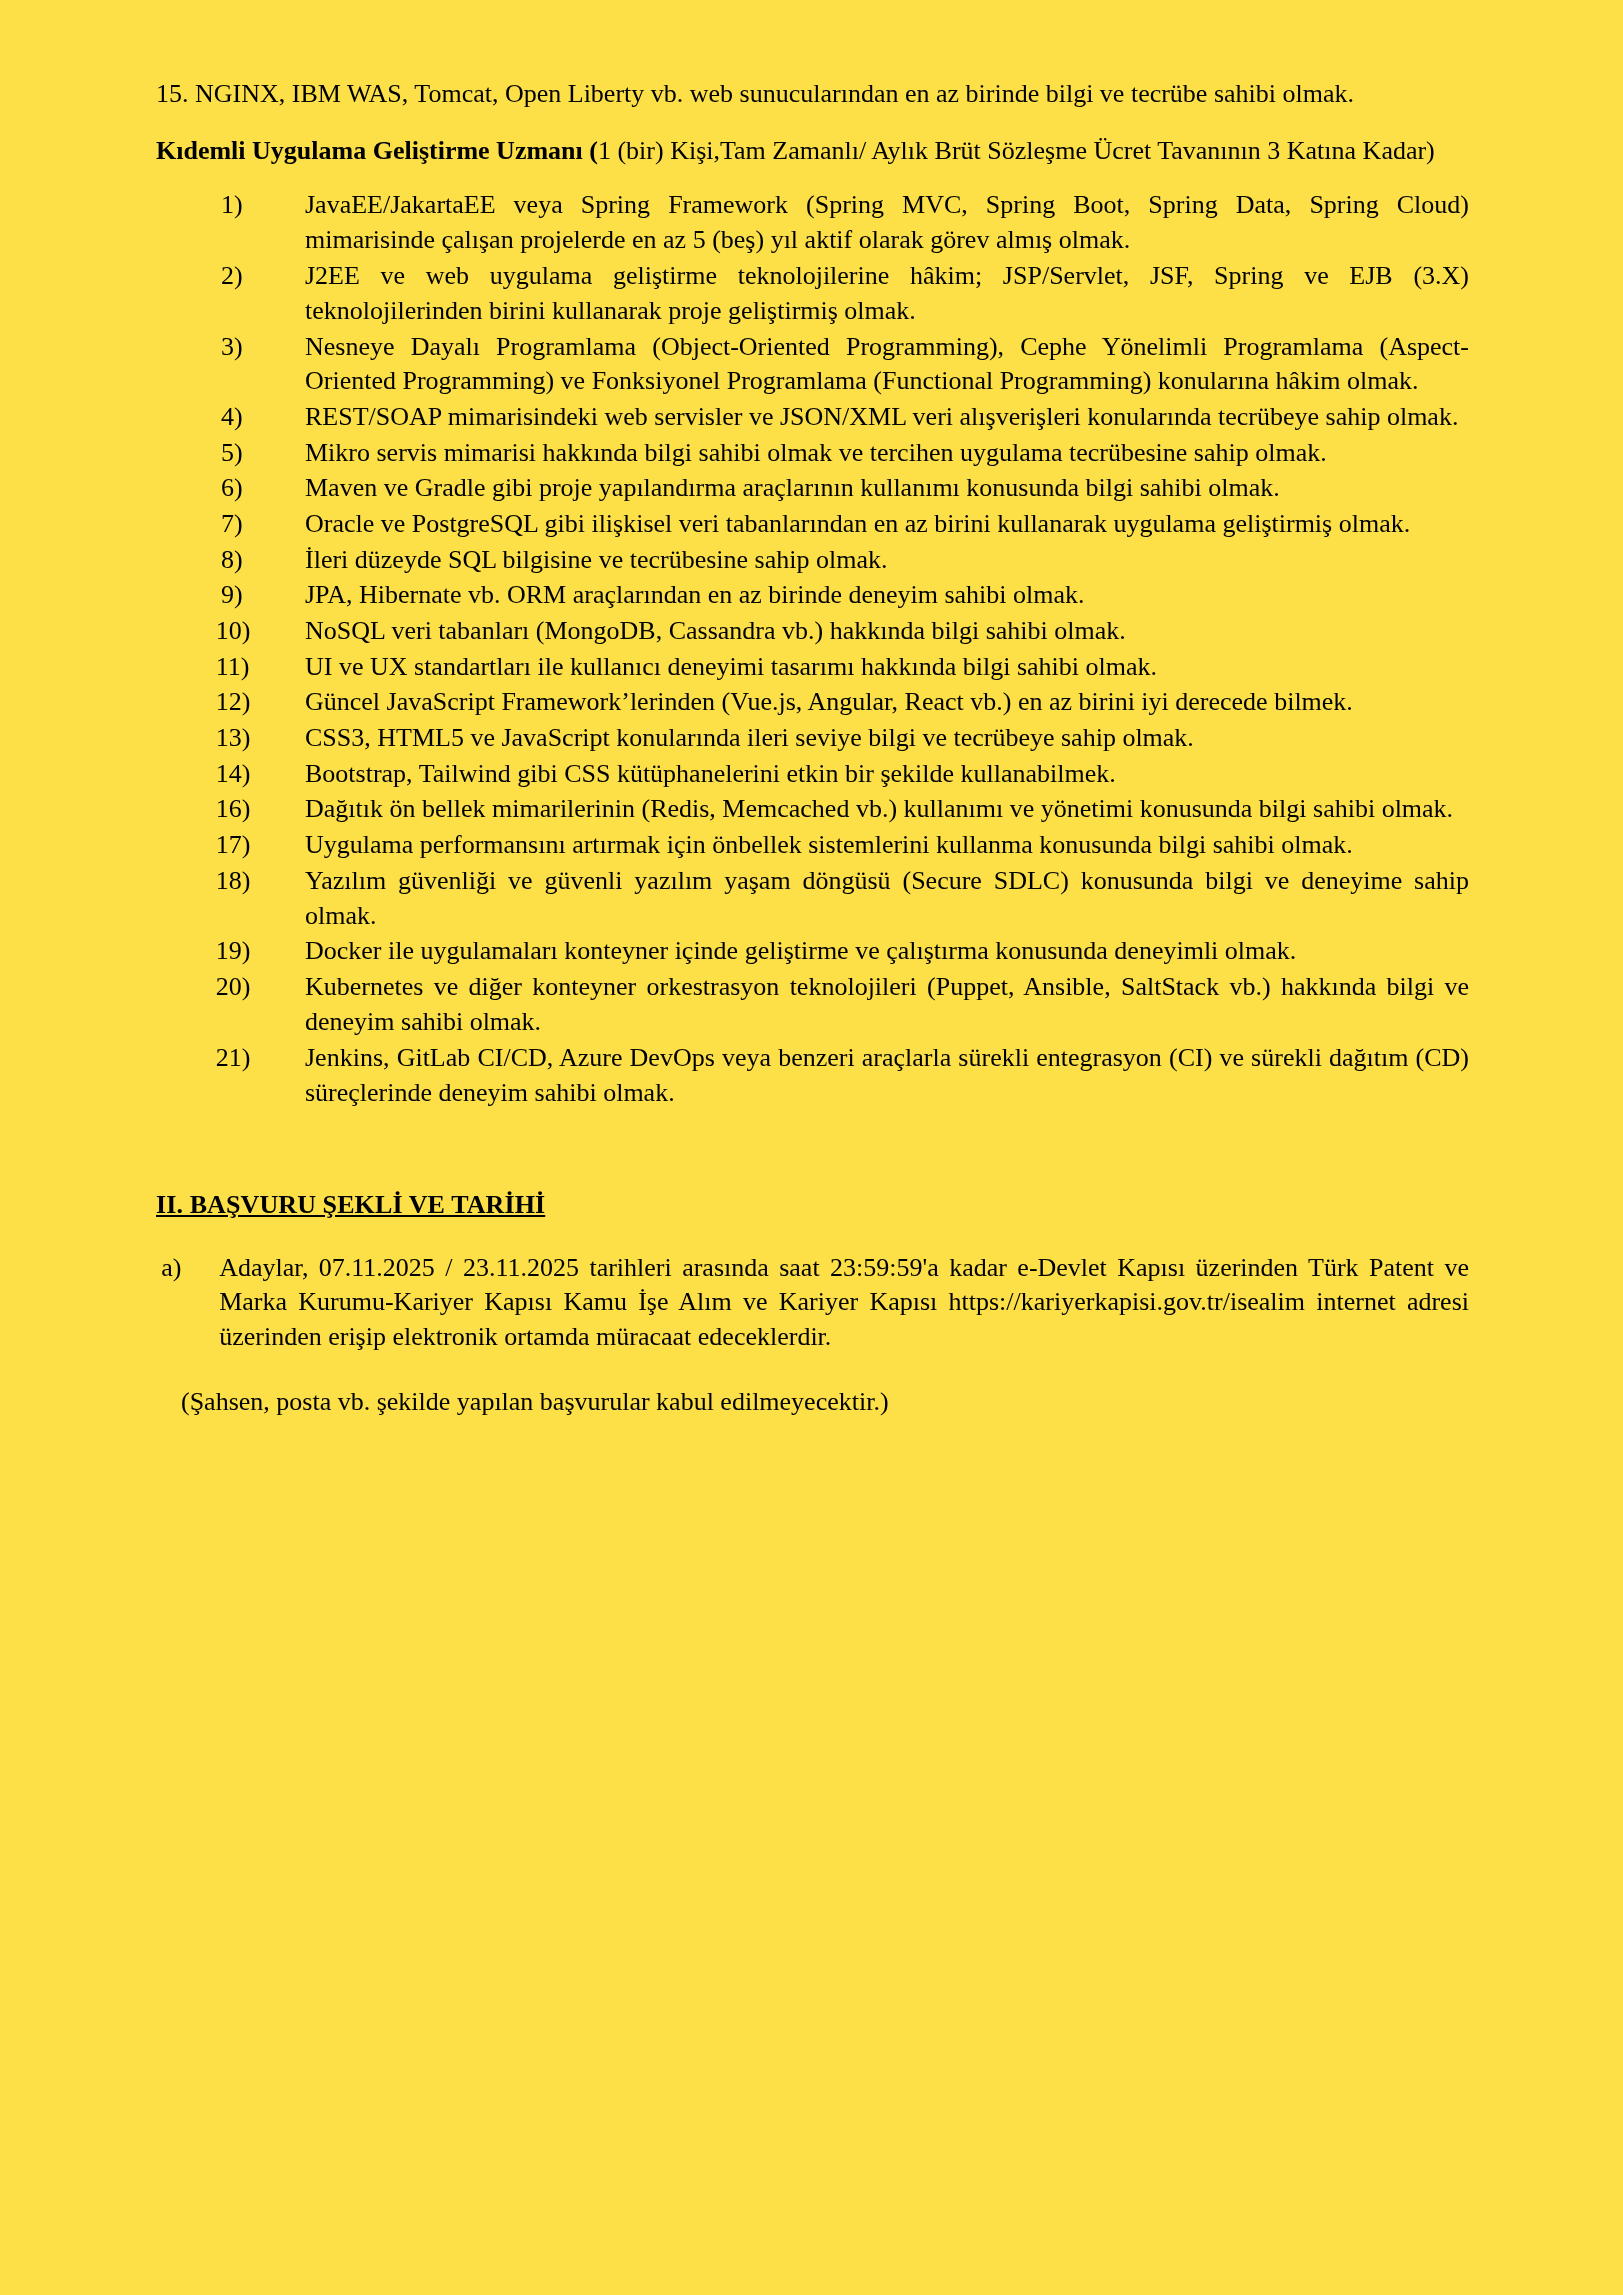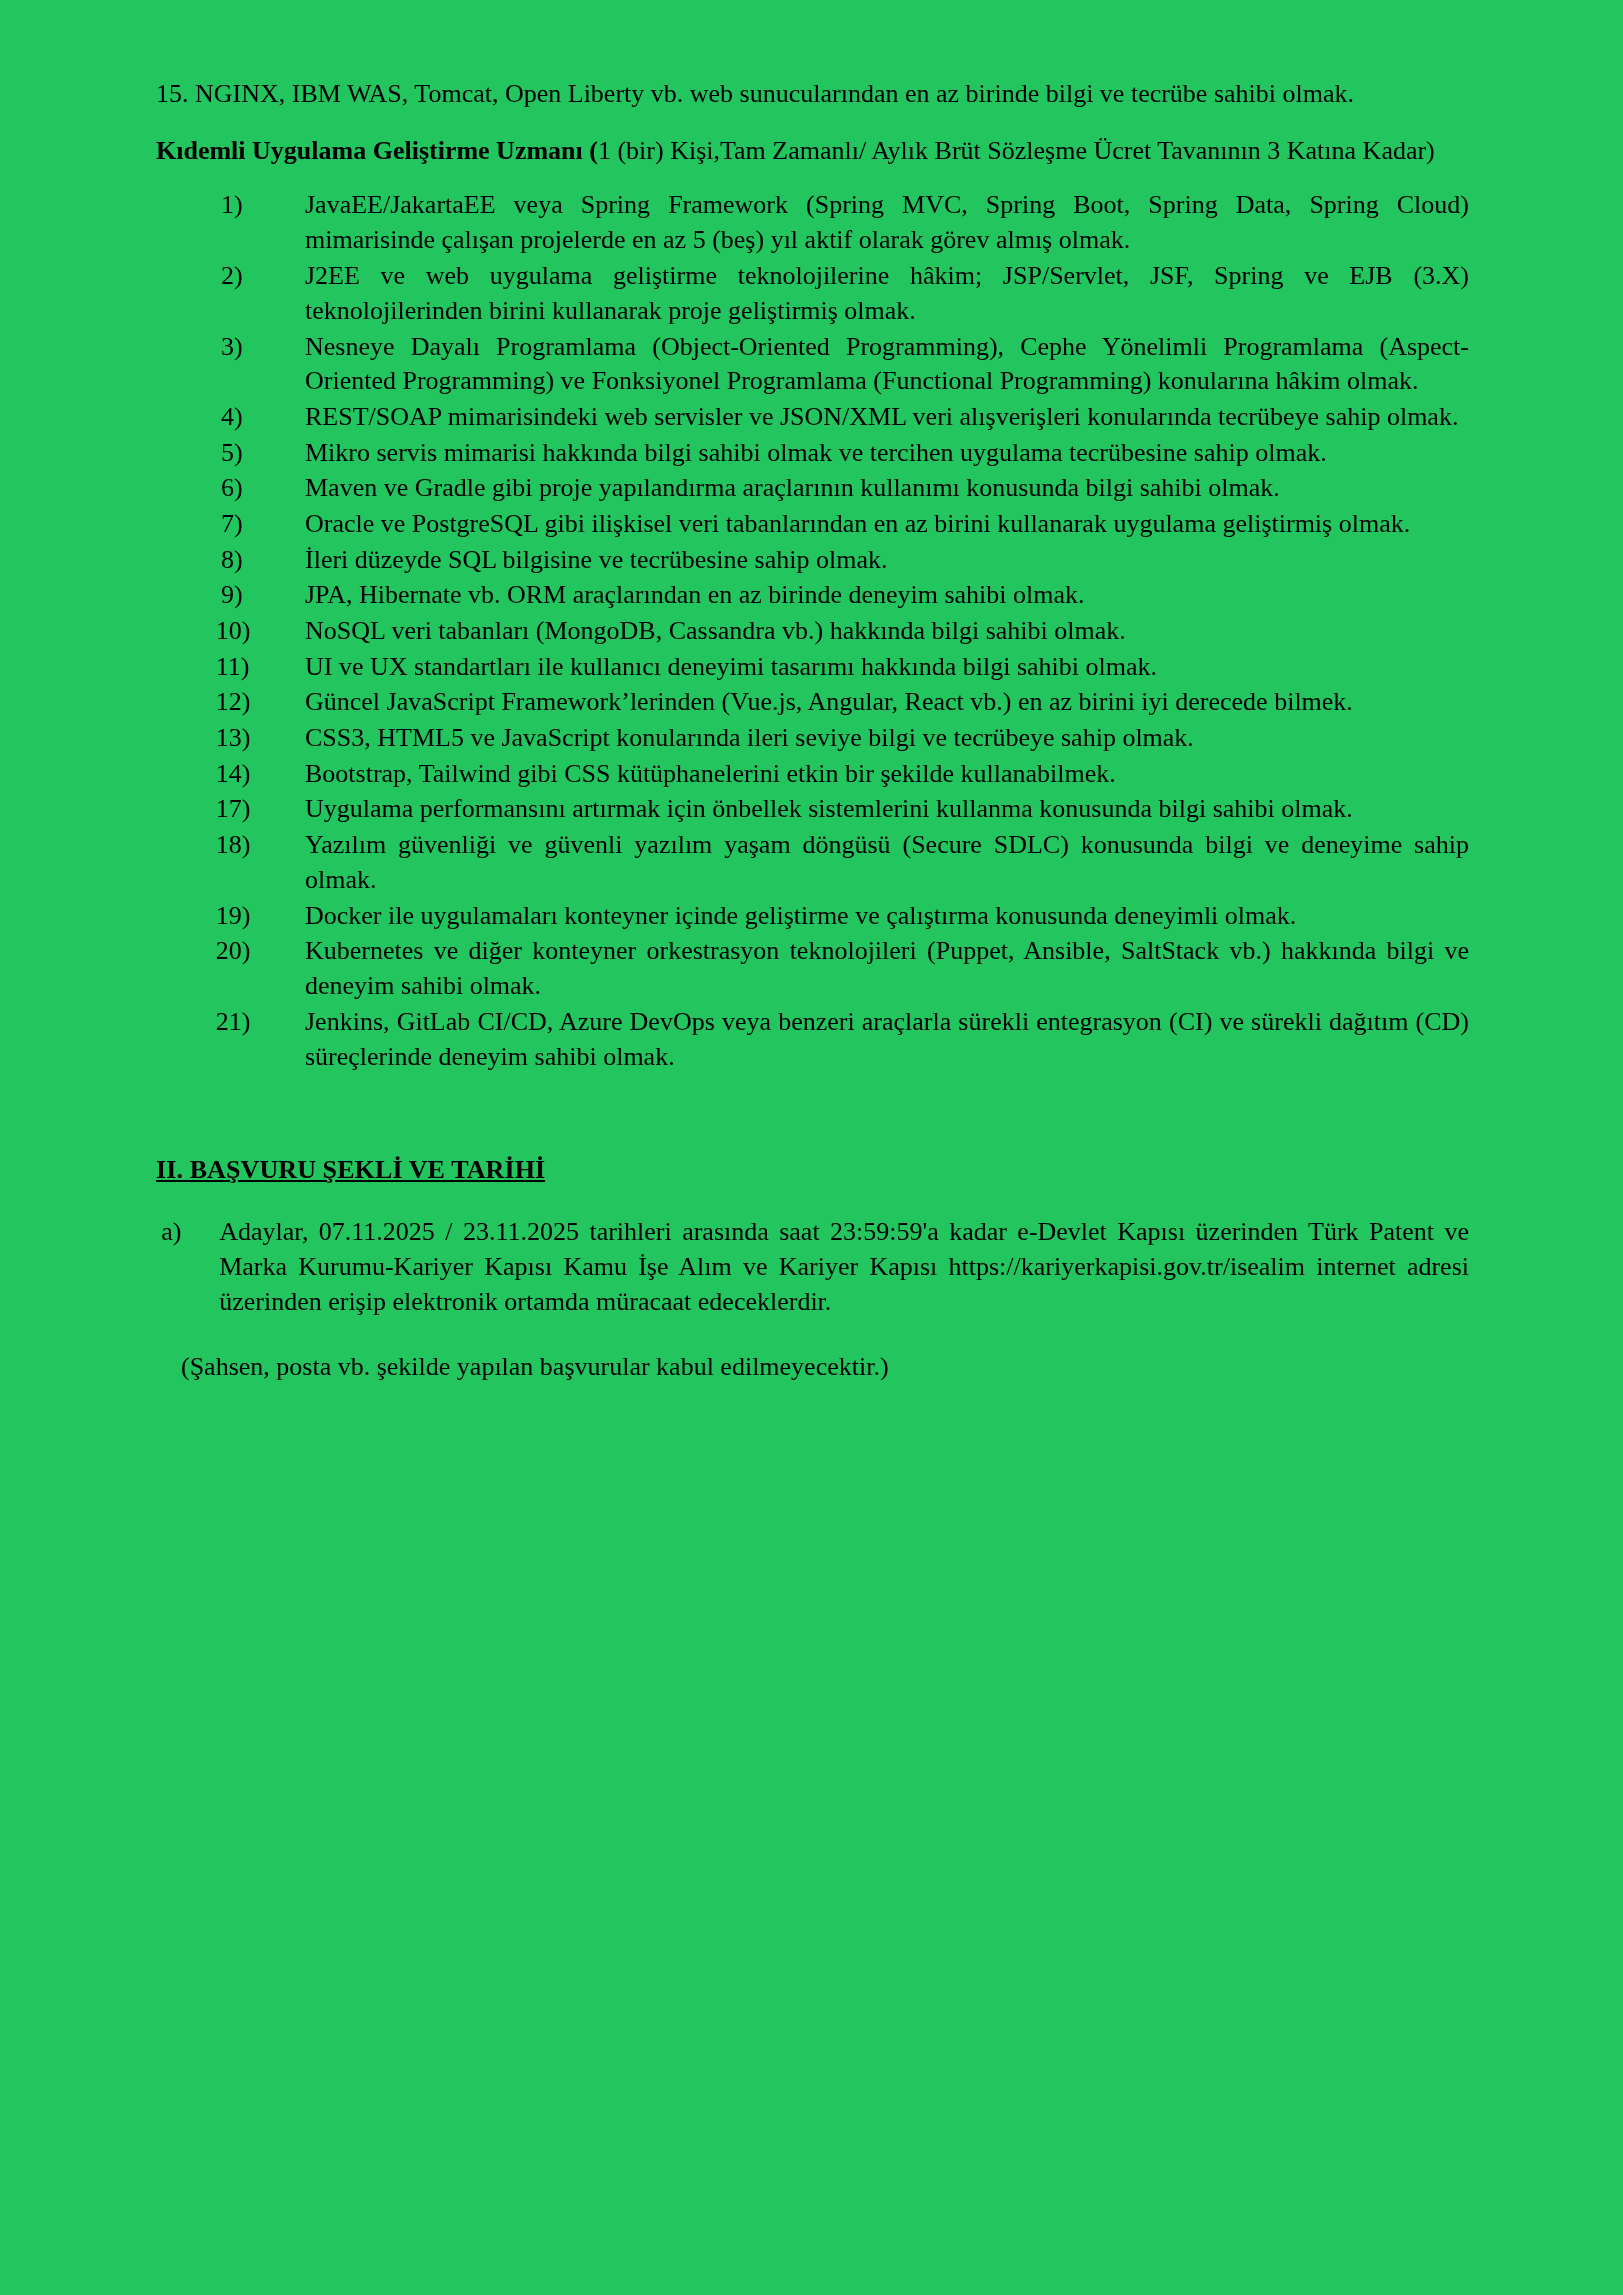--- a/index.html
+++ b/index.html
@@ -5,21 +5,21 @@
 <style>
   html, body {
     margin: 0;
     padding: 0;
     background: #ffffff;
   }
   .page {
     position: relative;
     width: 1623px;
     height: 2295px;
-    background: #22c55e;
+    background: #fde047;
     font-family: "Liberation Serif", "DejaVu Serif", serif;
     color: #000000;
     box-sizing: border-box;
     overflow: hidden;
   }
   .content {
     position: absolute;
     left: 156px;
     top: 77px;
     width: 1313px;
@@ -138,20 +138,21 @@
       <li><span class="marker">5)</span><span>Mikro servis mimarisi hakkında bilgi sahibi olmak ve tercihen uygulama tecrübesine sahip olmak.</span></li>
       <li><span class="marker">6)</span><span>Maven ve Gradle gibi proje yapılandırma araçlarının kullanımı konusunda bilgi sahibi olmak.</span></li>
       <li><span class="marker">7)</span><span>Oracle ve PostgreSQL gibi ilişkisel veri tabanlarından en az birini kullanarak uygulama geliştirmiş olmak.</span></li>
       <li><span class="marker">8)</span><span>İleri düzeyde SQL bilgisine ve tecrübesine sahip olmak.</span></li>
       <li><span class="marker">9)</span><span>JPA, Hibernate vb. ORM araçlarından en az birinde deneyim sahibi olmak.</span></li>
       <li class="wide"><span class="marker">10)</span><span>NoSQL veri tabanları (MongoDB, Cassandra vb.) hakkında bilgi sahibi olmak.</span></li>
       <li class="wide"><span class="marker">11)</span><span>UI ve UX standartları ile kullanıcı deneyimi tasarımı hakkında bilgi sahibi olmak.</span></li>
       <li class="wide"><span class="marker">12)</span><span>Güncel JavaScript Framework’lerinden (Vue.js, Angular, React vb.) en az birini iyi derecede bilmek.</span></li>
       <li class="wide"><span class="marker">13)</span><span>CSS3, HTML5 ve JavaScript konularında ileri seviye bilgi ve tecrübeye sahip olmak.</span></li>
       <li class="wide"><span class="marker">14)</span><span>Bootstrap, Tailwind gibi CSS kütüphanelerini etkin bir şekilde kullanabilmek.</span></li>
+      <li class="wide"><span class="marker">16)</span><span>Dağıtık ön bellek mimarilerinin (Redis, Memcached vb.) kullanımı ve yönetimi konusunda bilgi sahibi olmak.</span></li>
       <li class="wide"><span class="marker">17)</span><span>Uygulama performansını artırmak için önbellek sistemlerini kullanma konusunda bilgi sahibi olmak.</span></li>
       <li class="wide"><span class="marker">18)</span><span>Yazılım güvenliği ve güvenli yazılım yaşam döngüsü (Secure SDLC) konusunda bilgi ve deneyime sahip olmak.</span></li>
       <li class="wide"><span class="marker">19)</span><span>Docker ile uygulamaları konteyner içinde geliştirme ve çalıştırma konusunda deneyimli olmak.</span></li>
       <li class="wide"><span class="marker">20)</span><span>Kubernetes ve diğer konteyner orkestrasyon teknolojileri (Puppet, Ansible, SaltStack vb.) hakkında bilgi ve deneyim sahibi olmak.</span></li>
       <li class="wide"><span class="marker">21)</span><span>Jenkins, GitLab CI/CD, Azure DevOps veya benzeri araçlarla sürekli entegrasyon (CI) ve sürekli dağıtım (CD) süreçlerinde deneyim sahibi olmak.</span></li>
     </ol>
 
     <div class="gap-after-list"></div>
 
     <h2 class="section-head">II. BAŞVURU ŞEKLİ VE TARİHİ</h2>

